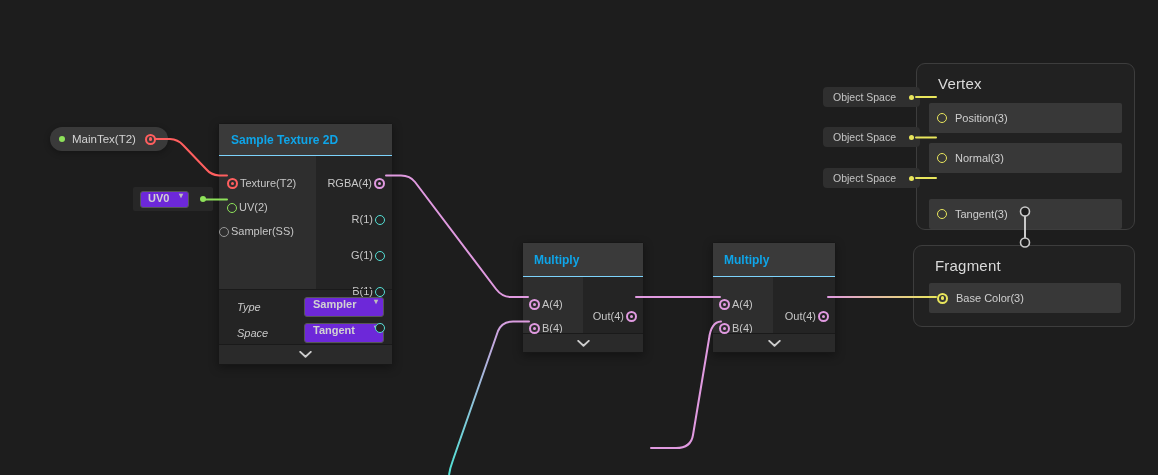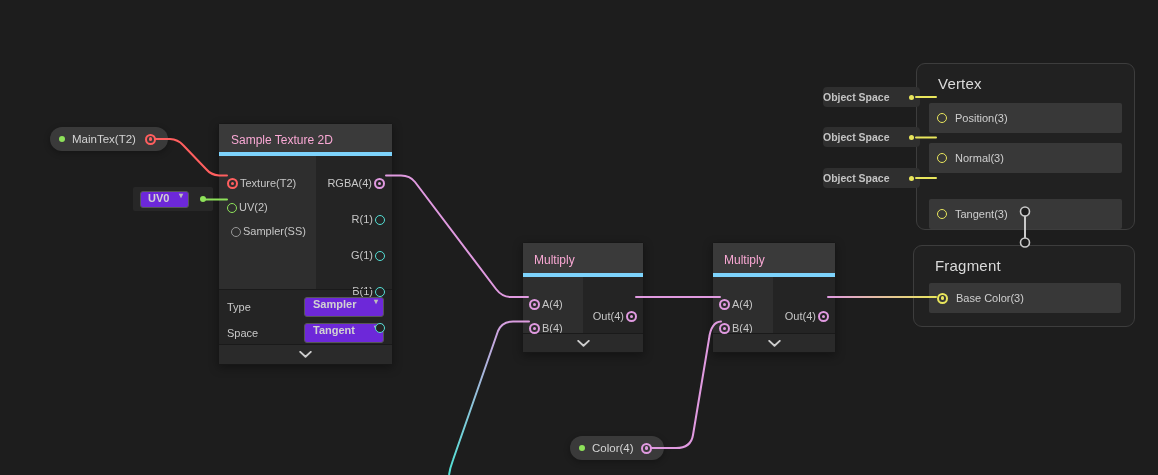--- a/index.html
+++ b/index.html
@@ -4,51 +4,51 @@
 <style>
   html,body{margin:0;padding:0;background:#1d1d1d;}
   #canvas{
     position:relative;width:1158px;height:475px;overflow:hidden;
     background:var(--c-background,#1d1d1d);
     font-family:"Liberation Sans",sans-serif;
     -webkit-font-smoothing:antialiased;
   }
   
   .node{position:absolute;background:var(--c-node-body,#242424);border:1px solid #171717;border-radius:3px;box-sizing:border-box;box-shadow:0 3px 10px rgba(0,0,0,.35);}
-  .hdr{height:32px;line-height:32px;background:var(--c-node-header,#3a3a3a);border-bottom:4px solid #7dd3fc;color:#f9a8d4;font-size:12px;padding-left:12px;box-sizing:border-box;}
+  .hdr{height:32px;line-height:32px;background:var(--c-node-header,#3a3a3a);border-bottom:1px solid #7dd3fc;color:#0ea5e9;font-size:12px;padding-left:12px;box-sizing:border-box;font-weight:bold;}
   .incol{position:absolute;background:var(--c-node-input-col,#2e2e2e);}
   .prow{display:flex;align-items:flex-end;height:24px;gap:2px;font-size:11px;color:#c6c6c6;}
   .prow.right{justify-content:flex-end;margin-top:12px;}
   .ftr{position:absolute;left:0;right:0;bottom:0;height:18px;background:var(--c-node-footer,#2a2a2a);border-top:1px solid #1a1a1a;display:flex;align-items:center;justify-content:center;}
   
   .port{position:relative;z-index:5;flex:none;width:11px;height:11px;box-sizing:border-box;border:2px solid #888;border-radius:50%;display:flex;}
   .port.hollow{width:10px;height:10px;border-width:1.7px;}
   .port .pdot{width:3.5px;height:3.5px;border-radius:50%;margin:auto;}
   .p-tex{border-color:var(--c-texture2d,#ff5f5f);} .p-tex .pdot{background:var(--c-texture2d,#ff5f5f);}
   .p-v1{border-color:var(--c-vector1,#54e0d6);} 
   .p-v2{border-color:var(--c-vector2,#8ee25a);}
   .p-v3{border-color:var(--c-vector3,#e9e65c);} .p-v3 .pdot{background:var(--c-vector3,#e9e65c);}
   .p-v4{border-color:var(--c-vector4,#e09ae0);} .p-v4 .pdot{background:var(--c-vector4,#e09ae0);}
   .p-ss{border-color:var(--c-sampler,#989898);}
   .pbg-node{background:#242424;} .pbg-in{background:#2e2e2e;} .pbg-row{background:#383838;} .pbg-pill{background:#3a3a3a;}
   .dot{flex:none;border-radius:50%;}
   .dot-green{width:6px;height:6px;background:var(--c-vector2,#8ee25a);}
   .dot-yellow{position:absolute;width:5px;height:5px;background:var(--c-vector3,#e9e65c);}
   
   .ctrlrow{position:relative;height:26px;display:flex;align-items:center;font-size:11px;color:#c9c9c9;}
-  .ctrlrow .lbl{margin-left:8px;}
+  .ctrlrow .lbl{margin-left:18px;font-style:italic;}
   .dd{position:absolute;display:flex;align-items:flex-start;background:#6d28d9;border:1px solid #565656;border-radius:3px;box-sizing:border-box;font-size:11px;color:#d2d2d2;font-weight:bold;}
   .dd .caret{position:absolute;right:5px;font-size:8px;color:#bdbdbd;line-height:1;}
   
   .ctx{position:absolute;background:var(--c-context-body,#212121);border:1px solid #3d3d3d;border-radius:9px;box-sizing:border-box;}
   .ctx .title{padding:11px 0 0 21px;font-size:15px;color:#dadada;letter-spacing:.2px;}
   .blk{position:absolute;display:flex;align-items:center;gap:8px;height:30px;background:var(--c-block-row,#383838);border-radius:2px;font-size:11px;color:#cfcfcf;padding-left:8px;box-sizing:border-box;}
   
   .pill{position:absolute;display:flex;align-items:center;gap:7px;height:24px;background:var(--c-pill,#3a3a3a);border-radius:12px;box-sizing:border-box;font-size:11.5px;color:#d4d4d4;box-shadow:0 2px 6px rgba(0,0,0,.3);}
-  .osp{position:absolute;width:97px;height:20px;background:var(--c-objectspace,#2f2f2f);border-radius:4px;font-size:10.5px;color:#c4c4c4;line-height:20px;box-sizing:border-box;font-weight:bold;}
+  .osp{position:absolute;width:97px;height:20px;background:var(--c-objectspace,#2f2f2f);border-radius:4px;font-size:10.5px;color:#c4c4c4;line-height:20px;padding-left:10px;box-sizing:border-box;}
   .uvbox{position:absolute;display:flex;align-items:center;gap:8px;background:#272727;border-radius:2px;box-sizing:border-box;}
   
   #wires{position:absolute;left:0;top:0;z-index:2;pointer-events:none;}
   #wires path{fill:none;stroke-width:2;stroke-linecap:round;}
   .e-tex{stroke:var(--c-texture2d,#ff5f5f);}
   .e-v2{stroke:var(--c-vector2,#8ee25a);}
   .e-v3{stroke:var(--c-vector3,#e9e65c);}
   .e-v4{stroke:var(--c-vector4,#e09ae0);}
 </style>
 </head>
@@ -62,21 +62,21 @@
       <div class="prow" style="margin-top:9px;padding-left:8px;">
         <span class="port p-tex pbg-in">
             <span class="pdot"></span>
           </span>
         <span>Texture(T2)</span>
       </div>
       <div class="prow" style="padding-left:8px;">
         <span class="port hollow p-v2 pbg-in"></span>
         <span>UV(2)</span>
       </div>
-      <div class="prow" style="margin-left:12px;">
+      <div class="prow" style="">
         <span class="port hollow p-ss pbg-in"></span>
         <span>Sampler(SS)</span>
       </div>
     </div>
     <div style="position:absolute;left:97px;top:32px;right:0;height:133px;">
       <div class="prow right" style="margin-top:9px;padding-right:7px;">
         <span>RGBA(4)</span>
         <span class="port p-v4 pbg-node">
             <span class="pdot"></span>
           </span>
@@ -206,27 +206,20 @@
   </div>
 
   <div class="pill" style="left:50px;top:127px;width:118px;padding:0 12px 0 9px;">
     <span class="dot dot-green"></span>
     <span style="flex:1;">MainTex(T2)</span>
     <span class="port p-tex pbg-pill">
         <span class="pdot"></span>
       </span>
   </div>
 
-  <div class="pill" style="left:570px;top:436px;width:94px;padding:0 12px 0 9px;">
-    <span class="dot dot-green" style="position:static;"></span>
-    <span style="flex:1;">Color(4)</span>
-    <span class="port p-v4 pbg-pill">
-        <span class="pdot"></span>
-      </span>
-  </div>
 
   <div class="uvbox" style="left:133px;top:187px;width:80px;height:24px;padding:0 7px;">
     <span class="dd" style="position:relative;width:49px;height:17px;padding-left:7px;">
       <span>UV0</span>
       <span class="caret">▾</span>
     </span>
     <span class="dot dot-green" style="position:static;margin-left:auto;"></span>
   </div>
 
   <div class="osp" style="left:823px;top:87px;">

